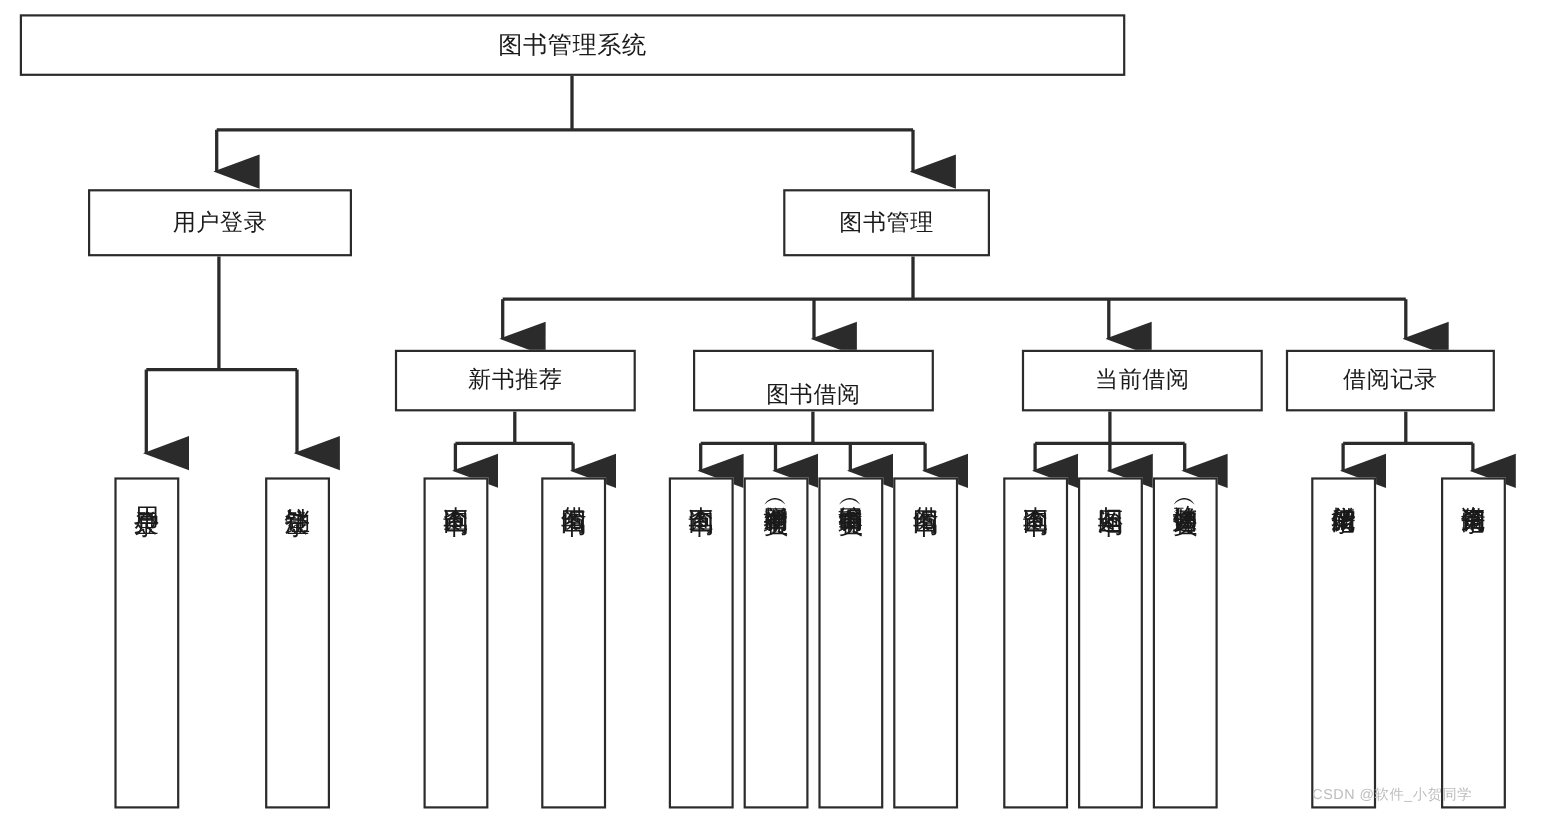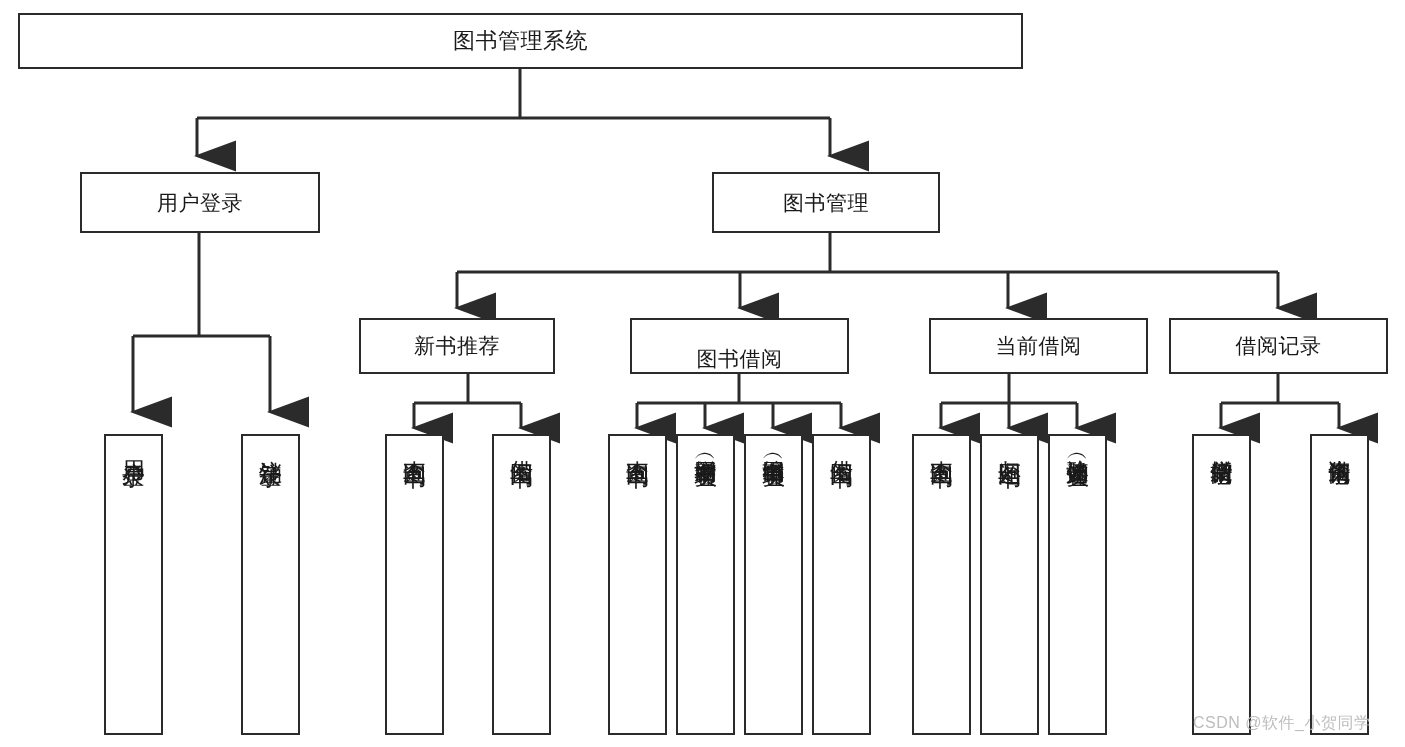--- a/index.html
+++ b/index.html
@@ -66,21 +66,21 @@
     white-space: nowrap;
   }
   .node.v.tall .label {
     font-size: 22px;
     letter-spacing: 1px;
   }
   .watermark {
     position: absolute;
     left: 1193px;
     top: 713px;
-    font-size: 16px;
+    font-size: 13px;
     color: #bdbdbd;
     white-space: nowrap;
     z-index: 5;
     letter-spacing: 0.5px;
   }
 </style>
 </head>
 <body>
 
 <div id="canvas">
@@ -138,34 +138,34 @@
     </g>
   </svg>
 
   <div class="node h h-root" style="left:18px; top:13px; width:1005px; height:56px;">
     <span class="label">图书管理系统</span>
   </div>
 
   <div class="node h" style="left:80px; top:172px; width:240px; height:61px;">
     <span class="label">用户登录</span>
   </div>
-  <div class="node h" style="left:712px; top:172px; width:228px; height:61px;">
+  <div class="node h" style="left:712px; top:172px; width:188px; height:61px;">
     <span class="label">图书管理</span>
   </div>
 
-  <div class="node h" style="left:359px; top:318px; width:196px; height:56px;">
+  <div class="node h" style="left:359px; top:318px; width:219px; height:56px;">
     <span class="label">新书推荐</span>
   </div>
   <div class="node h" style="left:630px; top:318px; width:219px; height:56px;align-items:flex-end;">
     <span class="label">图书借阅</span>
   </div>
   <div class="node h" style="left:900px; top:318px; width:219px; height:56px;margin-left:29px;">
     <span class="label">当前借阅</span>
   </div>
-  <div class="node h" style="left:1169px; top:318px; width:219px; height:56px;">
+  <div class="node h" style="left:1169px; top:318px; width:190px; height:56px;">
     <span class="label">借阅记录</span>
   </div>
 
   <div class="node v" style="left:104px; top:434px; width:59px; height:301px;">
     <span class="label">用户登录</span>
   </div>
   <div class="node v" style="left:241px; top:434px; width:59px; height:301px;">
     <span class="label">注销登录</span>
   </div>
 

